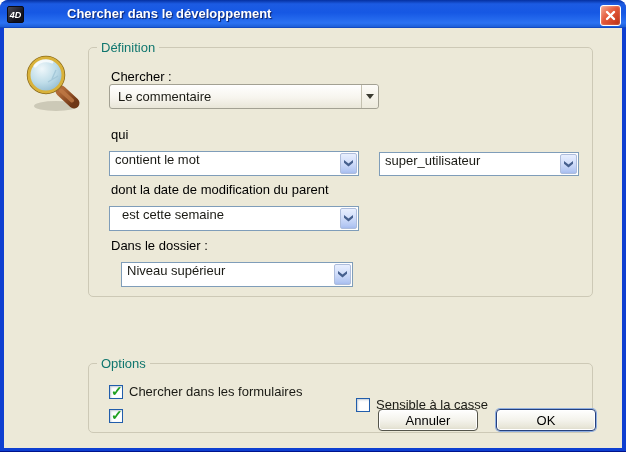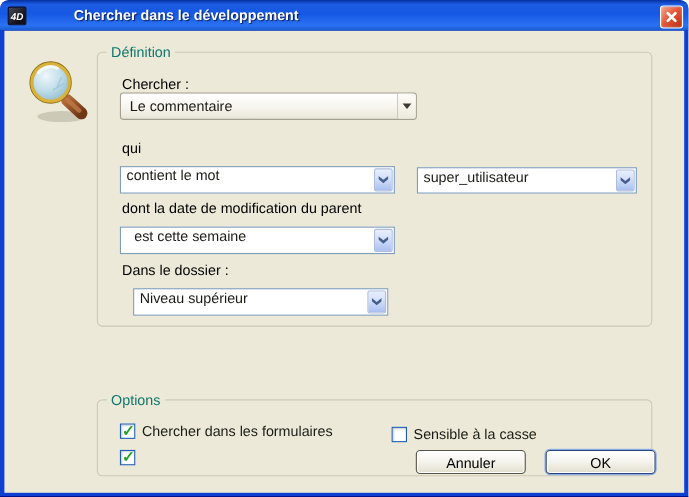--- a/index.html
+++ b/index.html
@@ -229,21 +229,21 @@
           </span>
         <span>Chercher dans les formulaires</span>
       </div>
 
       <div class="checkbox-row checked" style="left:20px; top:45px;">
         <span class="checkbox-box">
             <span class="check">✓</span>
           </span>
       </div>
 
-      <div class="checkbox-row" style="left:267px; top:23px;text-align:center;">
+      <div class="checkbox-row" style="left:267px; top:33px;text-align:center;">
         <span class="checkbox-box"></span>
         <span>Sensible à la casse</span>
       </div>
     </div>
 
     <button class="btn btn-cancel">Annuler</button>
     <button class="btn btn-ok">OK</button>
 
   </div>
 </div>

